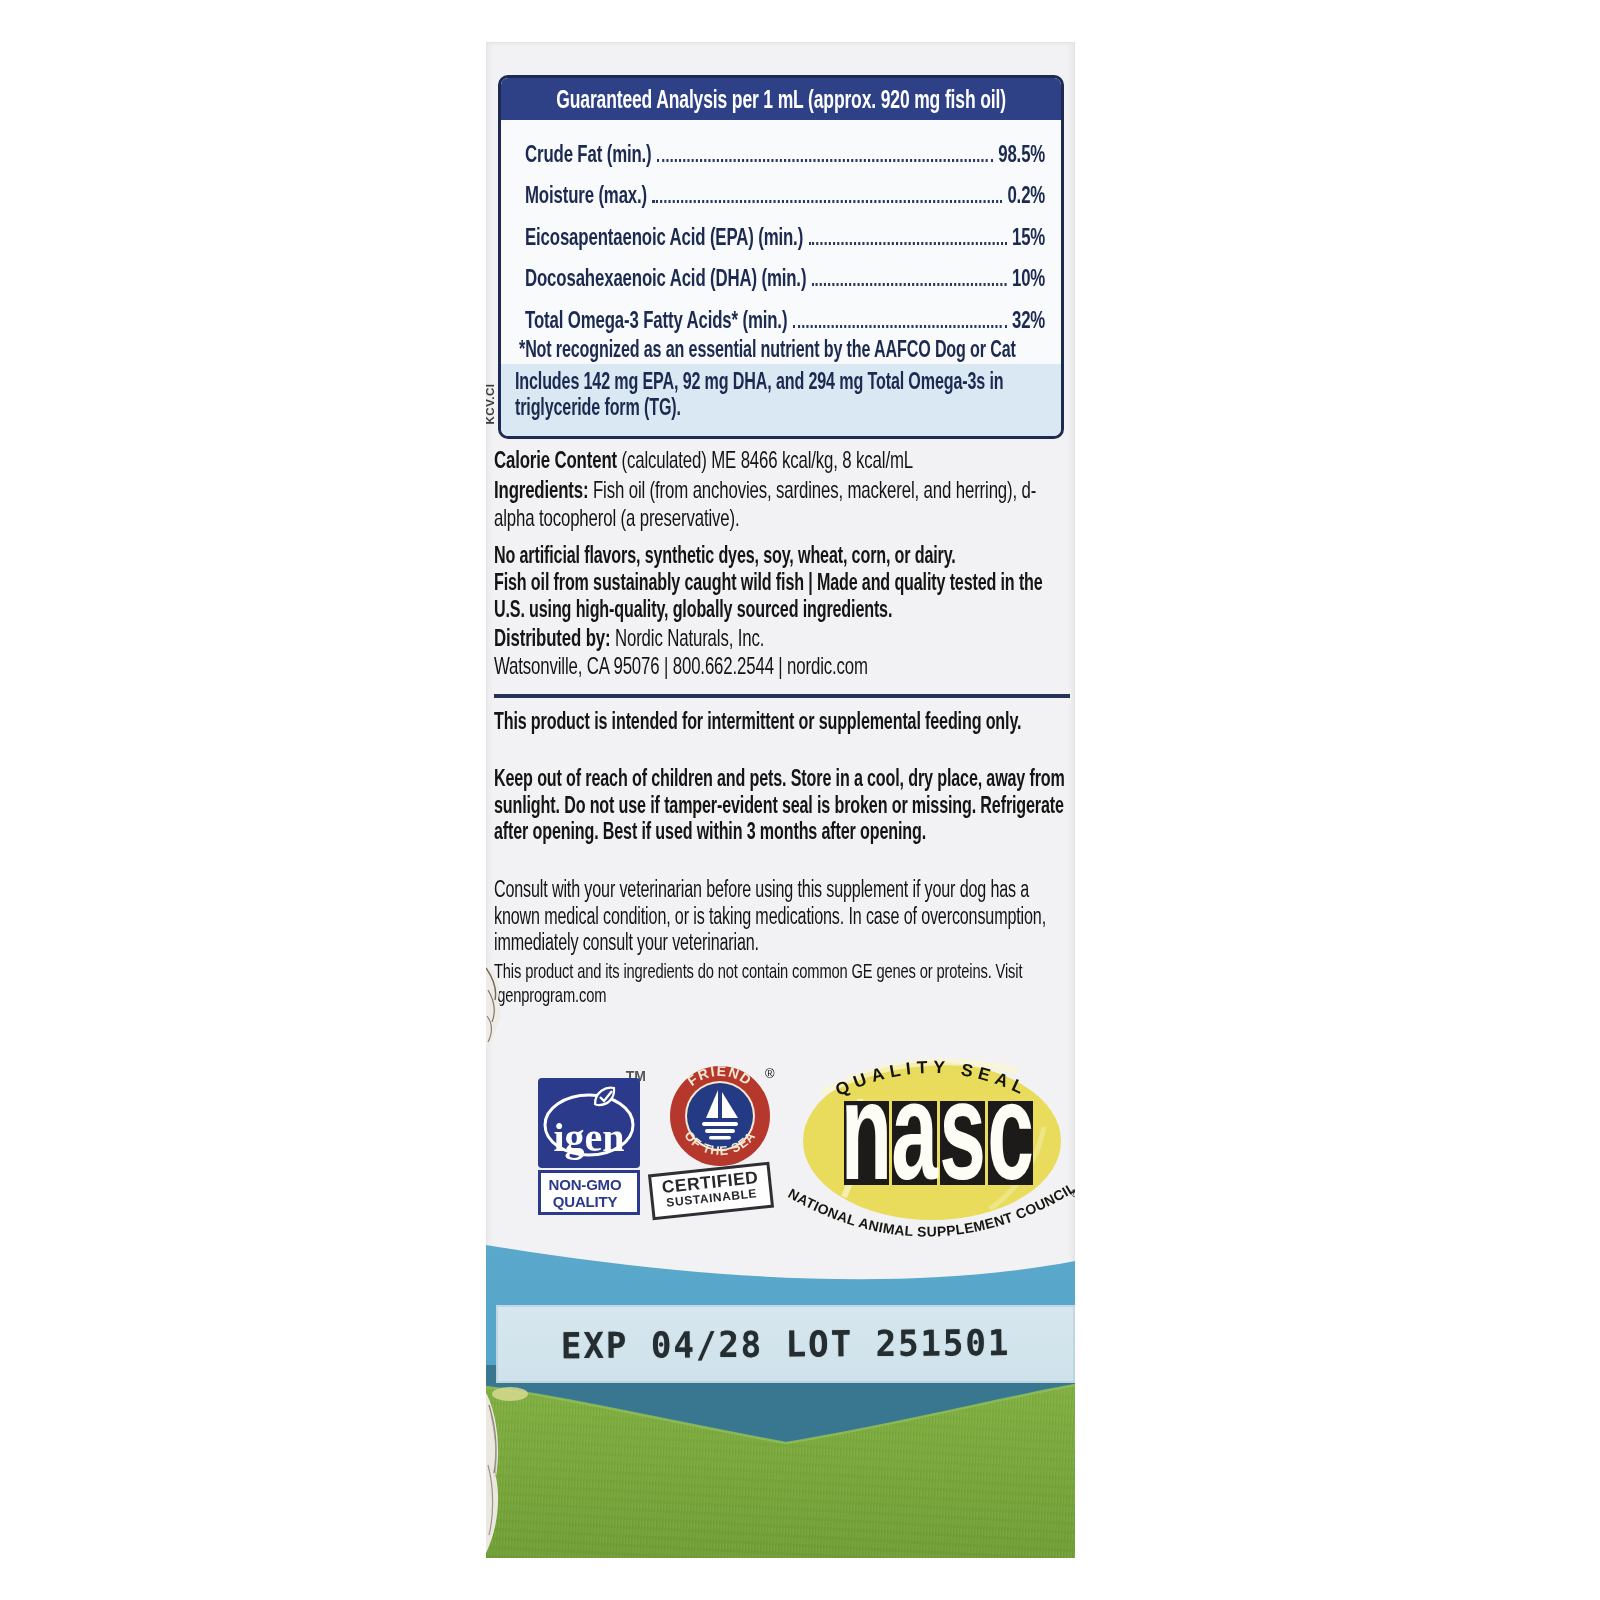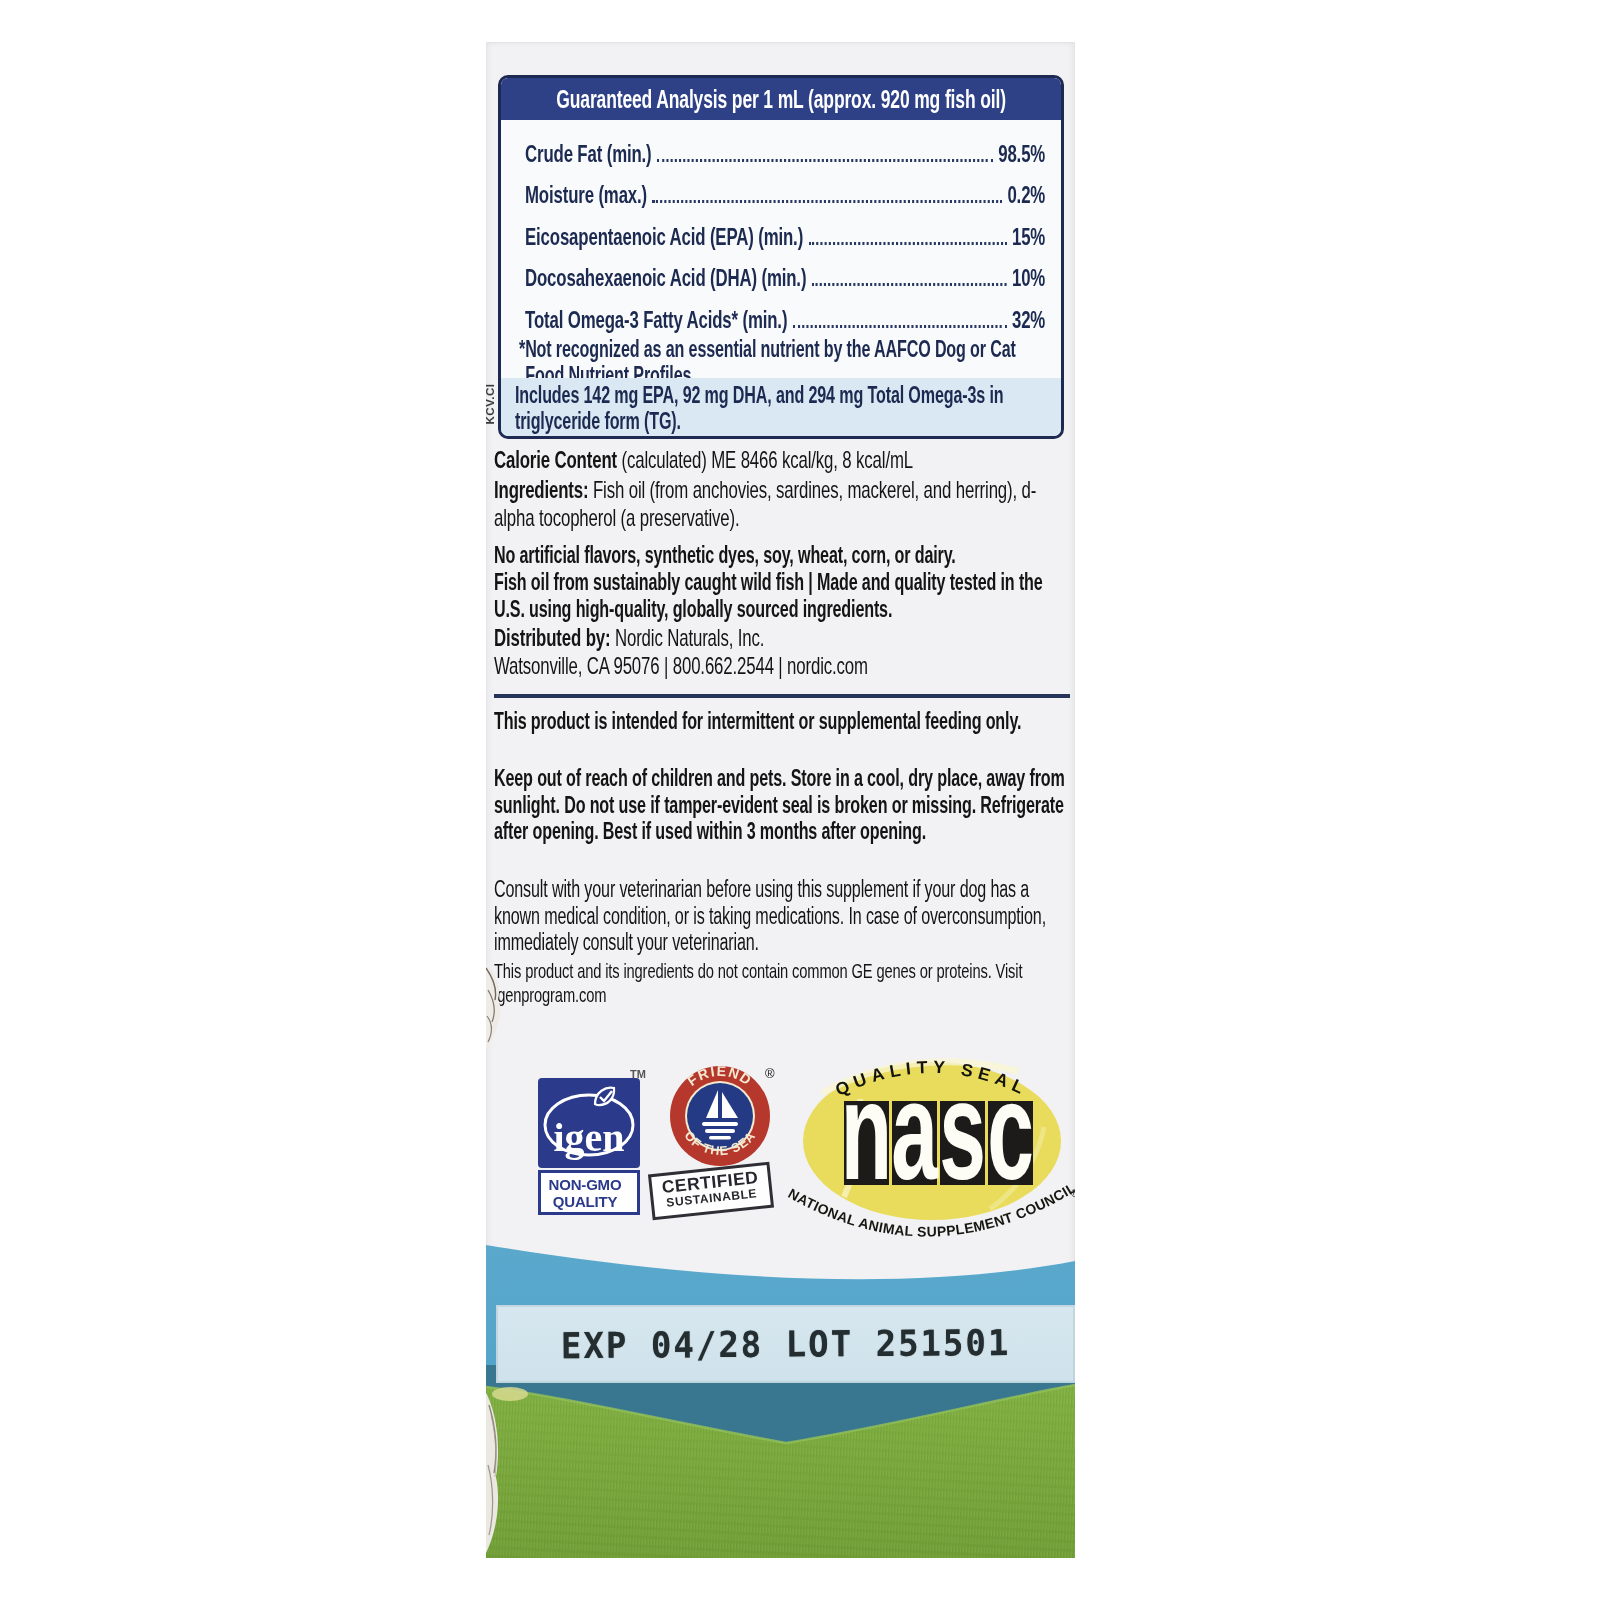--- a/index.html
+++ b/index.html
@@ -17,21 +17,21 @@
             text-align:center;line-height:42px;font-size:25px;font-weight:bold;color:#ffffff;
             letter-spacing:-.2px;}
   #ga-rows{position:absolute;left:16px;right:16px;top:48px;margin-left:8px;}
   .g-row{display:flex;align-items:flex-end;height:41.5px;width:142.9%;
          transform:scaleX(.7);transform-origin:0 0;
          font-size:24px;font-weight:bold;color:#1c2950;letter-spacing:-.2px;}
   .g-row .dots{flex:1;margin:0 8px 6px 8px;border-bottom:3px dotted #2a3763;}
   .ga-footnote{position:absolute;left:18px;top:258px;width:750px;transform:scaleX(.7);
          transform-origin:0 0;font-size:23px;font-weight:bold;color:#1c2950;line-height:26px;
          text-indent:-9px;padding-left:9px;letter-spacing:-.2px;}
-  .ga-includes{position:absolute;left:0;right:0;bottom:0;height:58px;background:#d9e8f2;
+  .ga-includes{position:absolute;left:0;right:0;bottom:0;height:72px;background:#d9e8f2;
          border-radius:0 0 7px 7px;padding:4px 14px 0 14px;box-sizing:border-box;}
   .ga-includes span{display:block;width:142.9%;transform:scaleX(.7);transform-origin:0 0;
          font-size:23px;font-weight:bold;color:#1c2950;line-height:26px;letter-spacing:-.2px;}
   
   #side-code{position:absolute;left:-27px;top:355px;width:64px;height:14px;
          transform:rotate(-90deg);font-size:11.5px;font-weight:bold;color:#3a3a3a;
          letter-spacing:.5px;text-align:center;}
   
   .para{position:absolute;left:8px;width:826px;transform:scaleX(.7);transform-origin:0 0;
         color:#141414;font-size:23px;line-height:26.5px;letter-spacing:-.2px;}
@@ -44,21 +44,21 @@
   #p-quality{top:527px;}
   #p-distributed{top:582px;font-size:24px;line-height:28px;}
   #p-contact{top:610px;font-size:24px;line-height:28px;}
   #divider{position:absolute;left:8px;top:652px;width:576px;height:4px;background:#273459;}
   #p-intermittent{top:666px;}
   #p-storage{top:723px;}
   #p-consult{top:834px;font-weight:normal;}
   #p-ge{top:917px;font-size:21px;line-height:24px;}
   
   #igen{position:absolute;left:52px;top:1036px;width:102px;}
-  #igen .tm{position:absolute;right:-6px;top:-10px;font-size:11px;color:#555;font-weight:bold;}
+  #igen .tm{position:absolute;right:-6px;top:-10px;font-size:14px;color:#555;font-weight:bold;}
   .igen-box{position:relative;height:90px;background:#2b3a8a;border-radius:4px;overflow:hidden;}
   .igen-word{position:absolute;left:0;right:0;bottom:10px;text-align:center;
         font-family:"Liberation Serif",serif;font-weight:bold;font-size:40px;color:#ffffff;
         line-height:40px;margin-top:45px;}
   .igen-caption{margin-top:2px;border:3px solid #2b3a8a;background:#ffffff;text-align:center;
         padding:3px 8px 2px 0;font-weight:bold;color:#2b3a8a;font-size:15px;line-height:17px;
         letter-spacing:-.2px;}
   
   #fots{position:absolute;left:178px;top:1018px;width:112px;height:112px;}
   #fots-stamp{position:absolute;left:164px;top:1126px;width:122px;height:46px;

